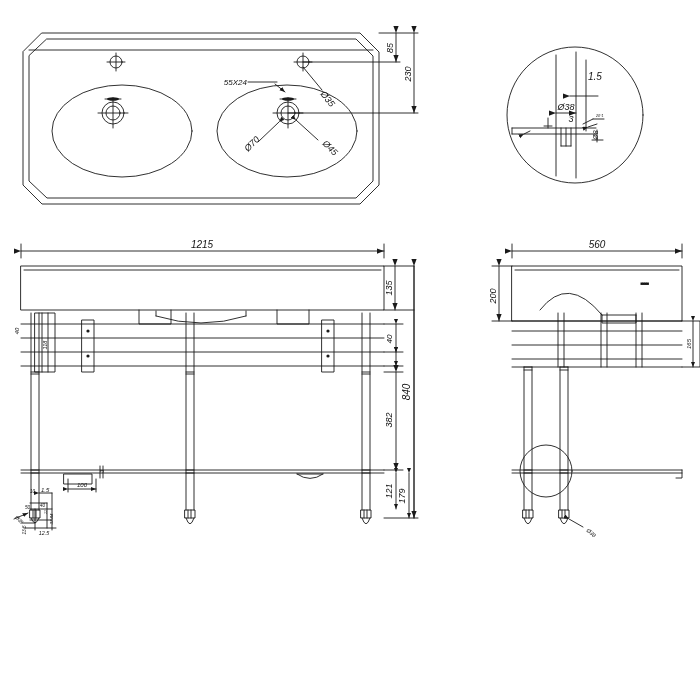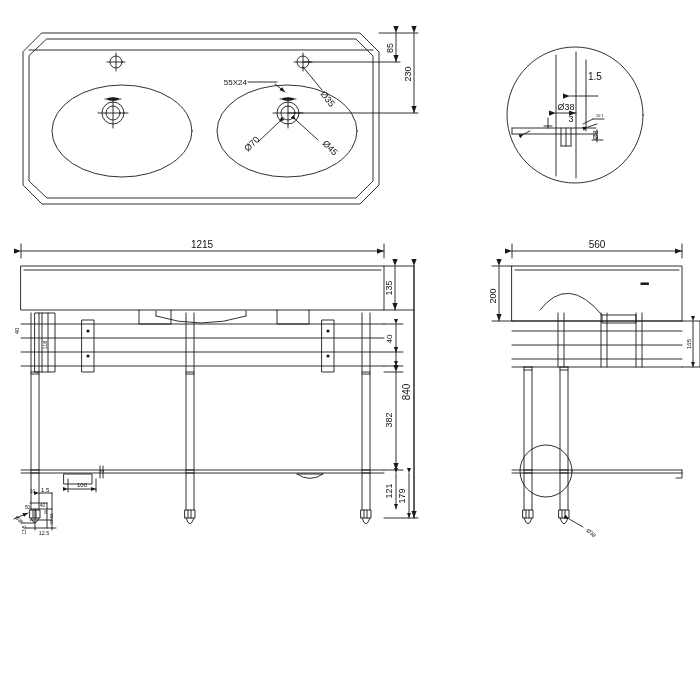--- a/index.html
+++ b/index.html
@@ -1,21 +1,21 @@
 <!DOCTYPE html>
 <html><head>
 <meta charset="utf-8">
 <style>
   html,body{margin:0;padding:0;background:#ffffff;}
   body{
     width:700px;height:700px;overflow:hidden;
     font-family:"Liberation Sans", sans-serif;
     color:#111;
   }
-  #stage{position:relative;width:700px;height:700px;}
+  #stage{position:relative;width:700px;height:700px;font-style:italic;}
   svg{display:block;}
   .dimtxt{font-family:"Liberation Sans", sans-serif;fill:#111;}
 </style>
 </head>
 <body>
 
 <div id="stage">
 <svg width="700" height="700" viewBox="0 0 700 700">
   <defs>
     <marker id="ar" markerWidth="9" markerHeight="9" refX="8" refY="3" orient="auto" markerUnits="strokeWidth">

